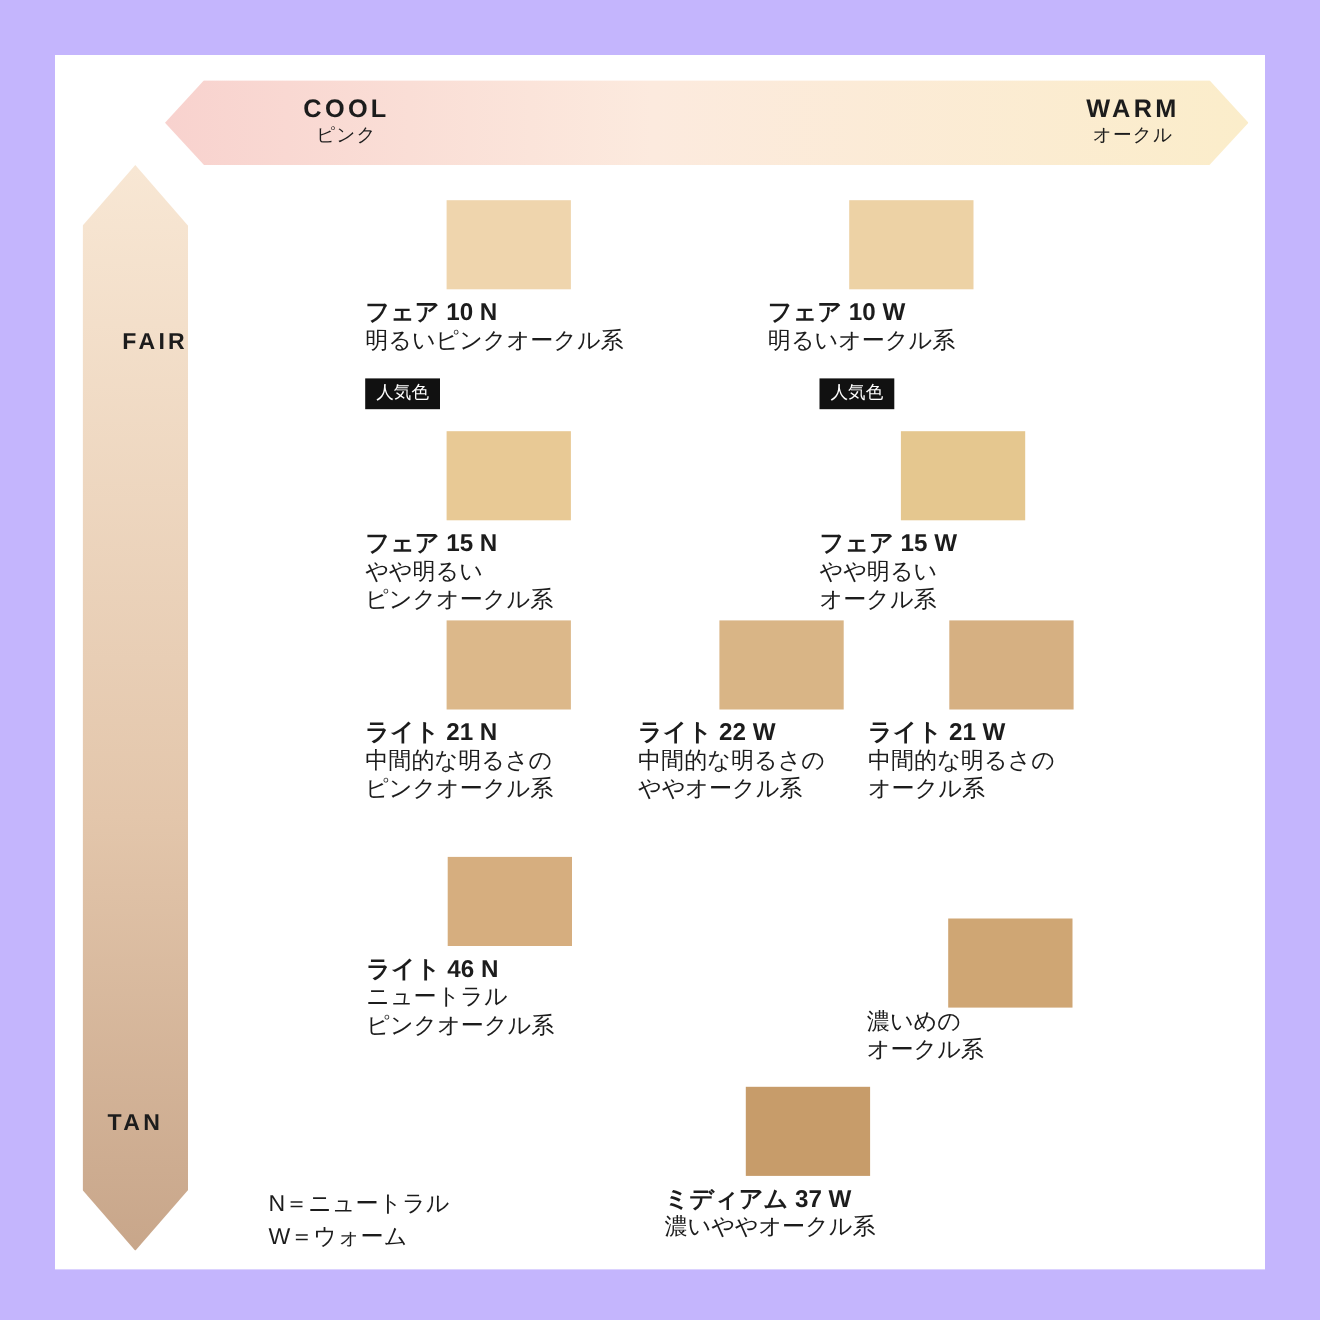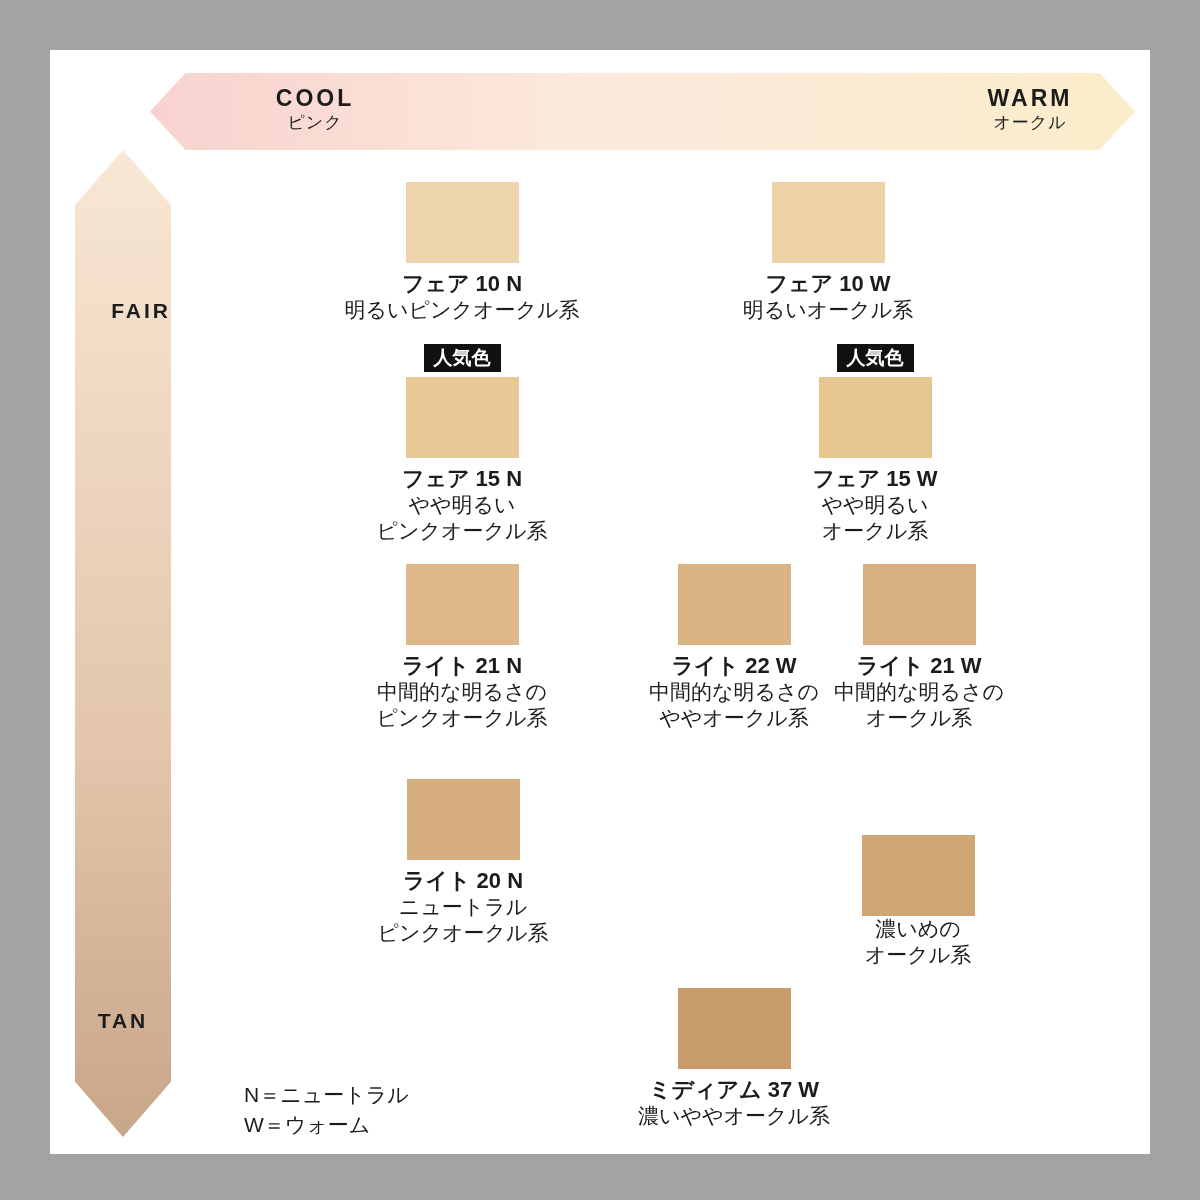--- a/index.html
+++ b/index.html
@@ -19,36 +19,36 @@
 
   
   .v-arrow{
     position:absolute;left:75px;top:150px;width:96px;height:987px;
     background:linear-gradient(180deg,#f8e7d4 0%,#e3c6ab 60%,#c8a68a 100%);
     clip-path:polygon(50% 0,100% 5.6%,100% 94.4%,50% 100%,0 94.4%,0 5.6%);
   }
   .v-label{position:absolute;width:96px;text-align:center;font-size:21px;font-weight:700;letter-spacing:3px;}
 
   
-  .shade-cell{position:absolute;width:260px;text-align:center;}
+  .shade-cell{position:absolute;width:260px;text-align:left;}
   .swatch{display:block;width:113px;height:81px;margin:0 auto;}
   .badge{
     display:inline-block;background:#111111;color:#ffffff;
-    font-size:19px;font-weight:700;line-height:22px;padding:3px 10px;margin-bottom:5px;
+    font-size:16px;font-weight:400;line-height:22px;padding:3px 10px;margin-bottom:20px;
   }
   .shade-name{font-size:22px;font-weight:700;line-height:26px;margin-top:8px;}
   .shade-desc{font-size:21px;font-weight:400;line-height:26px;}
 
   
   #legend{position:absolute;left:244px;top:1080px;font-size:21px;font-weight:400;line-height:30px;}
 </style>
 </head>
 <body>
 
-<div id="canvas" style="background: #a3a3a3;">
+<div id="canvas" style="background: #c4b5fd;">
   <div id="panel" style="background: rgb(255, 255, 255);"></div>
 
   <div class="h-arrow">
     <div class="axis-label-block" style="left:90px;top:12px;">
       <div class="axis-main">COOL</div>
       <div class="axis-sub">ピンク</div>
     </div>
     <div class="axis-label-block" style="left:805px;top:12px;">
       <div class="axis-main">WARM</div>
       <div class="axis-sub">オークル</div>
@@ -88,37 +88,37 @@
     <div class="shade-desc">オークル系</div>
   </div>
 
   <div class="shade-cell" style="left:332px;top:564px;">
     <span class="swatch" style="background: rgb(220, 184, 138);"></span>
     <div class="shade-name">ライト 21 N</div>
     <div class="shade-desc">中間的な明るさの</div>
     <div class="shade-desc">ピンクオークル系</div>
   </div>
 
-  <div class="shade-cell" style="left:604px;top:564px;">
+  <div class="shade-cell" style="left:580px;top:564px;">
     <span class="swatch" style="background: rgb(217, 181, 134);"></span>
     <div class="shade-name">ライト 22 W</div>
     <div class="shade-desc">中間的な明るさの</div>
     <div class="shade-desc">ややオークル系</div>
   </div>
 
   <div class="shade-cell" style="left:789px;top:564px;">
     <span class="swatch" style="background: rgb(214, 176, 130);"></span>
     <div class="shade-name">ライト 21 W</div>
     <div class="shade-desc">中間的な明るさの</div>
     <div class="shade-desc">オークル系</div>
   </div>
 
   <div class="shade-cell" style="left:333px;top:779px;">
     <span class="swatch" style="background: rgb(214, 174, 127);"></span>
-    <div class="shade-name">ライト 20 N</div>
+    <div class="shade-name">ライト 46 N</div>
     <div class="shade-desc">ニュートラル</div>
     <div class="shade-desc">ピンクオークル系</div>
   </div>
 
   <div class="shade-cell" style="left:788px;top:835px;">
     <span class="swatch" style="background: rgb(207, 166, 116);"></span>
     <div class="shade-desc">濃いめの</div>
     <div class="shade-desc">オークル系</div>
   </div>
 

